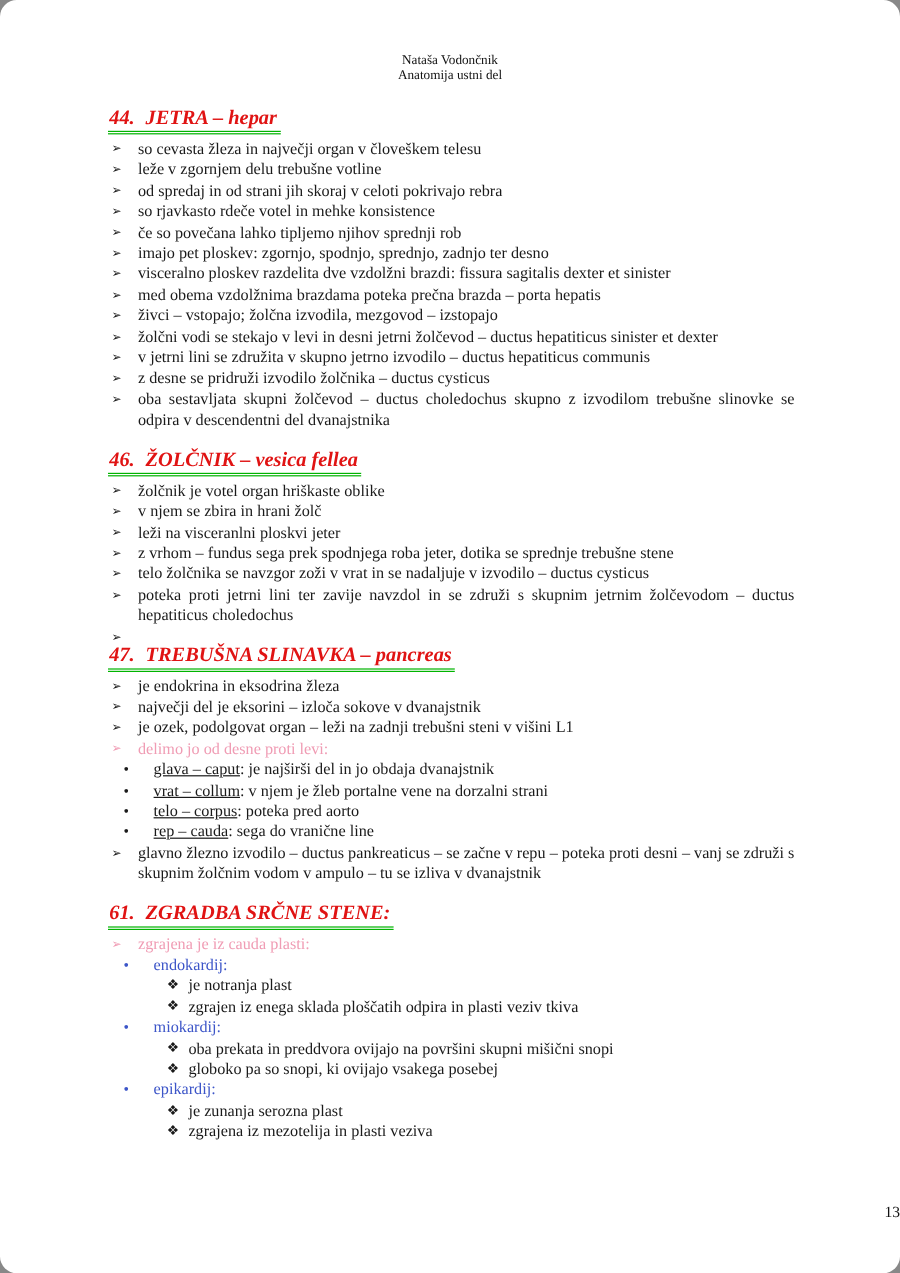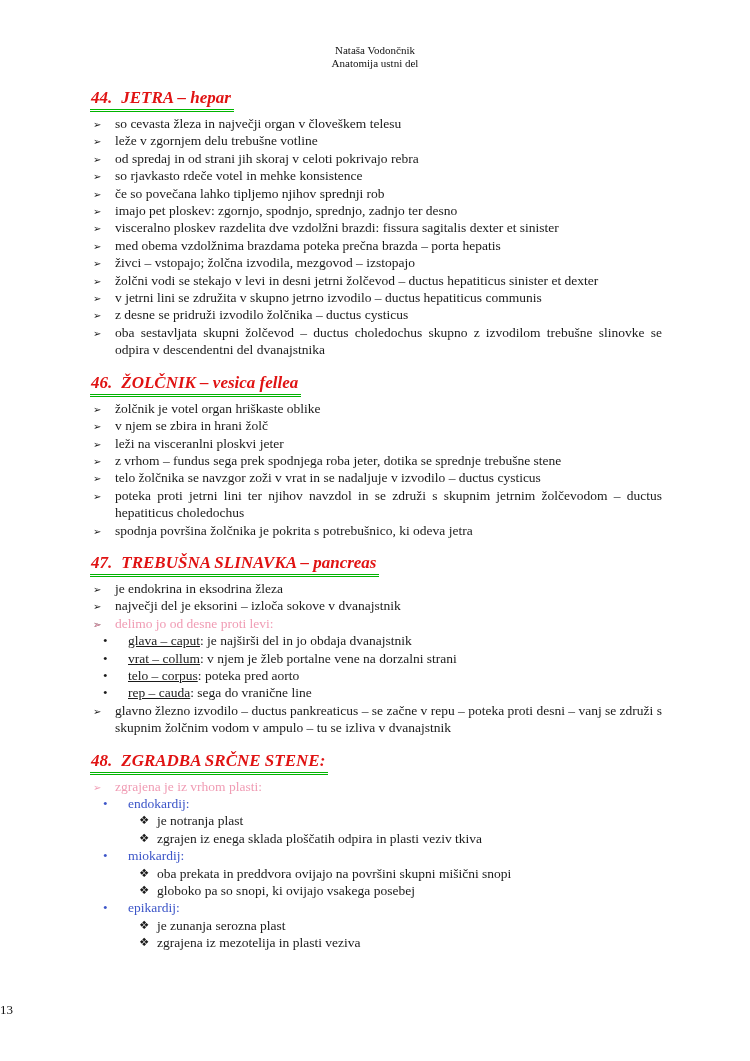--- a/index.html
+++ b/index.html
@@ -1,20 +1,21 @@
 <!DOCTYPE html>
 <html style="--red: #e01313; --green: #00b400; --pink: #f09cb4; --blue: #3c55c8;"><head>
 <meta charset="utf-8">
 <style>
   html,body{margin:0;padding:0;background:#888;}
   .doc{
     position:relative;width:750px;height:1061px;margin:0 auto;
     background:#ffffff;overflow:hidden;
     font-family:"Liberation Serif","DejaVu Serif",serif;
     color:#1a1a1a;
+    border-radius:14px;
   }
   .header{
     padding-top:44px;text-align:center;
     font-size:11px;line-height:13px;color:#111;
   }
   .content{
     margin:9px 88px 0 90px; 
     font-size:13.5px;line-height:17.4px;
   }
   .section h2{
@@ -37,21 +38,21 @@
   li.arrow .marker{left:3px;top:1px;font-family:"DejaVu Sans",sans-serif;font-size:10px;}
   li.dot{padding-left:38px;}
   li.dot .marker{left:13px;top:0;font-size:13px;}
   li.diamond{padding-left:67px;}
   li.diamond .marker{left:49px;top:0;font-family:"DejaVu Sans",sans-serif;font-size:11.5px;}
   li.pink, li.pink .marker{color:var(--pink,#f09cb4);}
   li.blue, li.blue .marker{color:var(--blue,#3c55c8);}
   .lead{text-decoration:underline;}
   .footer{
     position:absolute;left:0;right:0;top:1002px;
-    text-align:left;font-size:13px;color:#111;
+    text-align:right;font-size:13px;color:#111;
   }
 </style>
 </head>
 <body>
 
 <div class="doc">
   <div class="header">
     <div>Nataša Vodončnik</div>
     <div>Anatomija ustni del</div>
   </div>
@@ -79,42 +80,42 @@
         </ul>
       </div>
       <div class="section">
         <h2><span class="hu"><span class="num">46.</span><span>ŽOLČNIK – vesica fellea</span></span></h2>
         <ul class="list">
           <li class="item arrow"><span class="marker">➢</span><span class="text">žolčnik je votel organ hriškaste oblike</span></li>
           <li class="item arrow"><span class="marker">➢</span><span class="text">v njem se zbira in hrani žolč</span></li>
           <li class="item arrow"><span class="marker">➢</span><span class="text">leži na visceranlni ploskvi jeter</span></li>
           <li class="item arrow"><span class="marker">➢</span><span class="text">z vrhom – fundus sega prek spodnjega roba jeter, dotika se sprednje trebušne stene</span></li>
           <li class="item arrow"><span class="marker">➢</span><span class="text">telo žolčnika se navzgor zoži v vrat in se nadaljuje v izvodilo – ductus cysticus</span></li>
-          <li class="item arrow"><span class="marker">➢</span><span class="text">poteka proti jetrni lini ter njihov navzdol in se združi s skupnim jetrnim žolčevodom – ductus hepatiticus choledochus</span></li>
-          <li class="item arrow"><span class="marker">➢</span><span class="text">spodnja površina žolčnika je pokrita s potrebušnico, ki odeva jetra</span></li>
+          <li class="item arrow"><span class="marker">➢</span><span class="text">poteka proti jetrni lini ter zavije navzdol in se združi s skupnim jetrnim žolčevodom – ductus hepatiticus choledochus</span></li>
+          <li class="item arrow"><span class="marker">➢</span></li>
         </ul>
       </div>
       <div class="section">
         <h2><span class="hu"><span class="num">47.</span><span>TREBUŠNA SLINAVKA – pancreas</span></span></h2>
         <ul class="list">
           <li class="item arrow"><span class="marker">➢</span><span class="text">je endokrina in eksodrina žleza</span></li>
           <li class="item arrow"><span class="marker">➢</span><span class="text">največji del je eksorini – izloča sokove v dvanajstnik</span></li>
-          <li class="item arrow"><span class="marker">➢</span></li>
+          <li class="item arrow"><span class="marker">➢</span><span class="text">je ozek, podolgovat organ – leži na zadnji trebušni steni v višini L1</span></li>
           <li class="item arrow pink"><span class="marker">➢</span><span class="text">delimo jo od desne proti levi:</span></li>
           <li class="item dot"><span class="marker">•</span><span class="text"><span class="lead">glava – caput</span><span>: je najširši del in jo obdaja dvanajstnik</span></span></li>
           <li class="item dot"><span class="marker">•</span><span class="text"><span class="lead">vrat – collum</span><span>: v njem je žleb portalne vene na dorzalni strani</span></span></li>
           <li class="item dot"><span class="marker">•</span><span class="text"><span class="lead">telo – corpus</span><span>: poteka pred aorto</span></span></li>
           <li class="item dot"><span class="marker">•</span><span class="text"><span class="lead">rep – cauda</span><span>: sega do vranične line</span></span></li>
           <li class="item arrow"><span class="marker">➢</span><span class="text">glavno žlezno izvodilo – ductus pankreaticus – se začne v repu – poteka proti desni – vanj se združi s skupnim žolčnim vodom v ampulo – tu se izliva v dvanajstnik</span></li>
         </ul>
       </div>
       <div class="section">
-        <h2><span class="hu"><span class="num">48.</span><span>ZGRADBA SRČNE STENE:</span></span></h2>
+        <h2><span class="hu"><span class="num">61.</span><span>ZGRADBA SRČNE STENE:</span></span></h2>
         <ul class="list">
-          <li class="item arrow pink"><span class="marker">➢</span><span class="text">zgrajena je iz vrhom plasti:</span></li>
+          <li class="item arrow pink"><span class="marker">➢</span><span class="text">zgrajena je iz cauda plasti:</span></li>
           <li class="item dot blue"><span class="marker">•</span><span class="text">endokardij:</span></li>
           <li class="item diamond"><span class="marker">❖</span><span class="text">je notranja plast</span></li>
           <li class="item diamond"><span class="marker">❖</span><span class="text">zgrajen iz enega sklada ploščatih odpira in plasti veziv tkiva</span></li>
           <li class="item dot blue"><span class="marker">•</span><span class="text">miokardij:</span></li>
           <li class="item diamond"><span class="marker">❖</span><span class="text">oba prekata in preddvora ovijajo na površini skupni mišični snopi</span></li>
           <li class="item diamond"><span class="marker">❖</span><span class="text">globoko pa so snopi, ki ovijajo vsakega posebej</span></li>
           <li class="item dot blue"><span class="marker">•</span><span class="text">epikardij:</span></li>
           <li class="item diamond"><span class="marker">❖</span><span class="text">je zunanja serozna plast</span></li>
           <li class="item diamond"><span class="marker">❖</span><span class="text">zgrajena iz mezotelija in plasti veziva</span></li>
         </ul>

